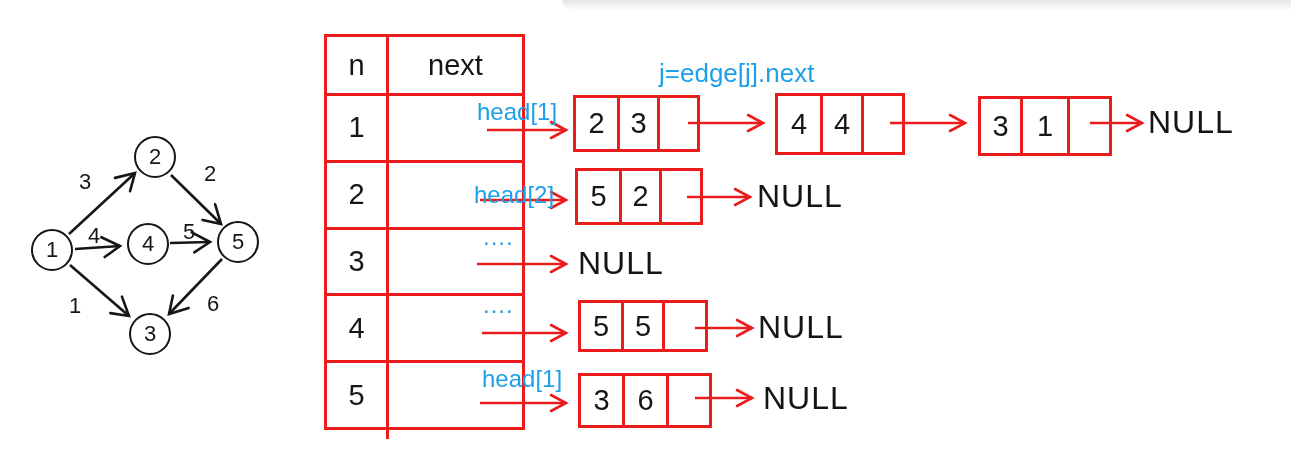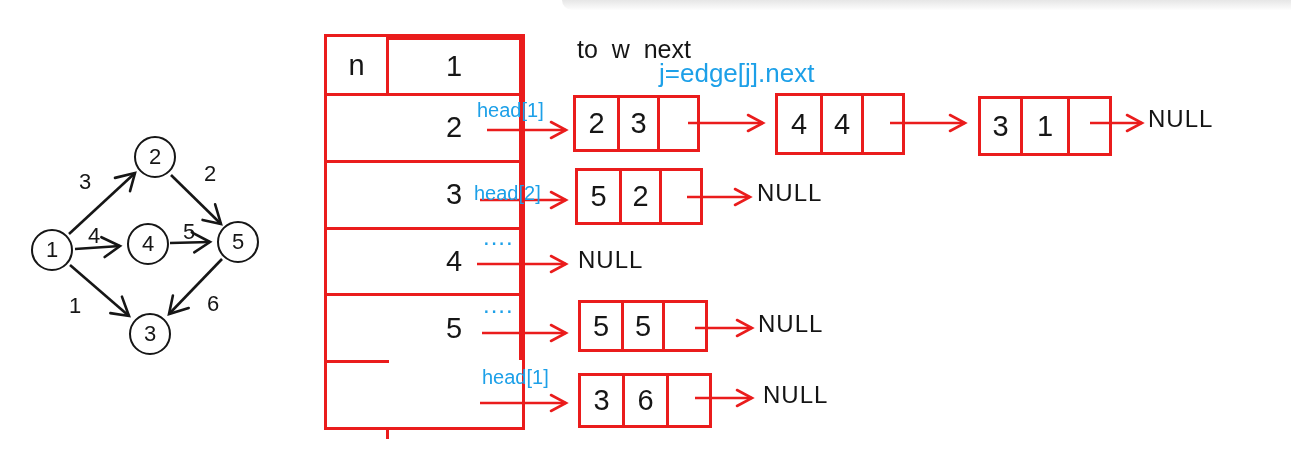--- a/index.html
+++ b/index.html
@@ -32,33 +32,33 @@
     display:grid;grid-template-columns:62px 1fr;grid-template-rows:56px repeat(5,1fr);
     font-size:29px;color:var(--ink);z-index:2;background:#fff;
   }
   .rtable .tc{display:flex;align-items:center;justify-content:center;}
   .rtable .cn{border-right:3px solid var(--red);}
   .rtable .rt{border-top:3px solid var(--red);}
   .tbl-tick{position:absolute;left:386px;top:429px;width:3px;height:10px;background:var(--red);z-index:2;}
   
   .fields-caption{position:absolute;font-size:25px;color:var(--ink);white-space:pre;z-index:4;line-height:1.05;}
   .advance-caption{position:absolute;font-size:26px;color:var(--blue);white-space:pre;z-index:4;line-height:1.05;}
-  .head-label{position:absolute;font-size:20px;color:var(--blue);z-index:7;line-height:1.1;white-space:pre;}
+  .head-label{position:absolute;font-size:24px;color:var(--blue);z-index:7;line-height:1.1;white-space:pre;}
   .dots-label{position:absolute;font-size:24px;color:var(--blue);z-index:7;line-height:1.1;letter-spacing:1px;}
   
   .lnode{
     position:absolute;display:flex;border:3px solid var(--red);
     box-sizing:border-box;background:#fff;z-index:2;
   }
   .lnode .c{
     border-right:3px solid var(--red);display:flex;align-items:center;justify-content:center;
     font-size:29px;color:var(--ink);box-sizing:border-box;
   }
   .lnode .c.last{border-right:none;}
-  .null-text{position:absolute;font-size:24px;color:#141414;letter-spacing:1px;z-index:4;line-height:1.05;}
+  .null-text{position:absolute;font-size:32px;color:#141414;letter-spacing:1px;z-index:4;line-height:1.05;}
 </style>
 </head>
 <body>
 
 <div class="stage">
 
   <div class="top-bar"></div>
 
   <svg class="overlay" width="1291" height="458" viewBox="0 0 1291 458">
     <defs>
@@ -112,34 +112,34 @@
 
   <span class="wlabel" style="left:76px;top:170px;">3</span>
   <span class="wlabel" style="left:201px;top:162px;">2</span>
   <span class="wlabel" style="left:85px;top:224px;">4</span>
   <span class="wlabel" style="left:180px;top:220px;">5</span>
   <span class="wlabel" style="left:66px;top:294px;">1</span>
   <span class="wlabel" style="left:204px;top:292px;">6</span>
 
   <div class="rtable">
     <div class="tc cn">n</div>
+    <div class="tc">next</div>
     <div class="tc cn rt">1</div>
     <div class="tc rt"></div>
     <div class="tc cn rt">2</div>
     <div class="tc rt"></div>
     <div class="tc cn rt">3</div>
     <div class="tc rt"></div>
     <div class="tc cn rt">4</div>
     <div class="tc rt"></div>
     <div class="tc cn rt">5</div>
     <div class="tc rt"></div>
   </div>
   <div class="tbl-tick"></div>
 
-  <span class="fields-caption" style="left:577px;top:36px;">to  w  next</span>
   <span class="advance-caption" style="left:659px;top:60px;">j=edge[j].next</span>
 
   <span class="head-label" style="left:477px;top:99px;">head[1]</span>
   <div class="lnode" style="left:573px;top:95px;width:127px;height:57px;">
     <div class="c" style="width:44px;">2</div>
     <div class="c" style="width:40px;">3</div>
     <div class="c last" style="flex:1;"></div>
   </div>
   <div class="lnode" style="left:775px;top:93px;width:130px;height:62px;">
     <div class="c" style="width:45px;">4</div>

